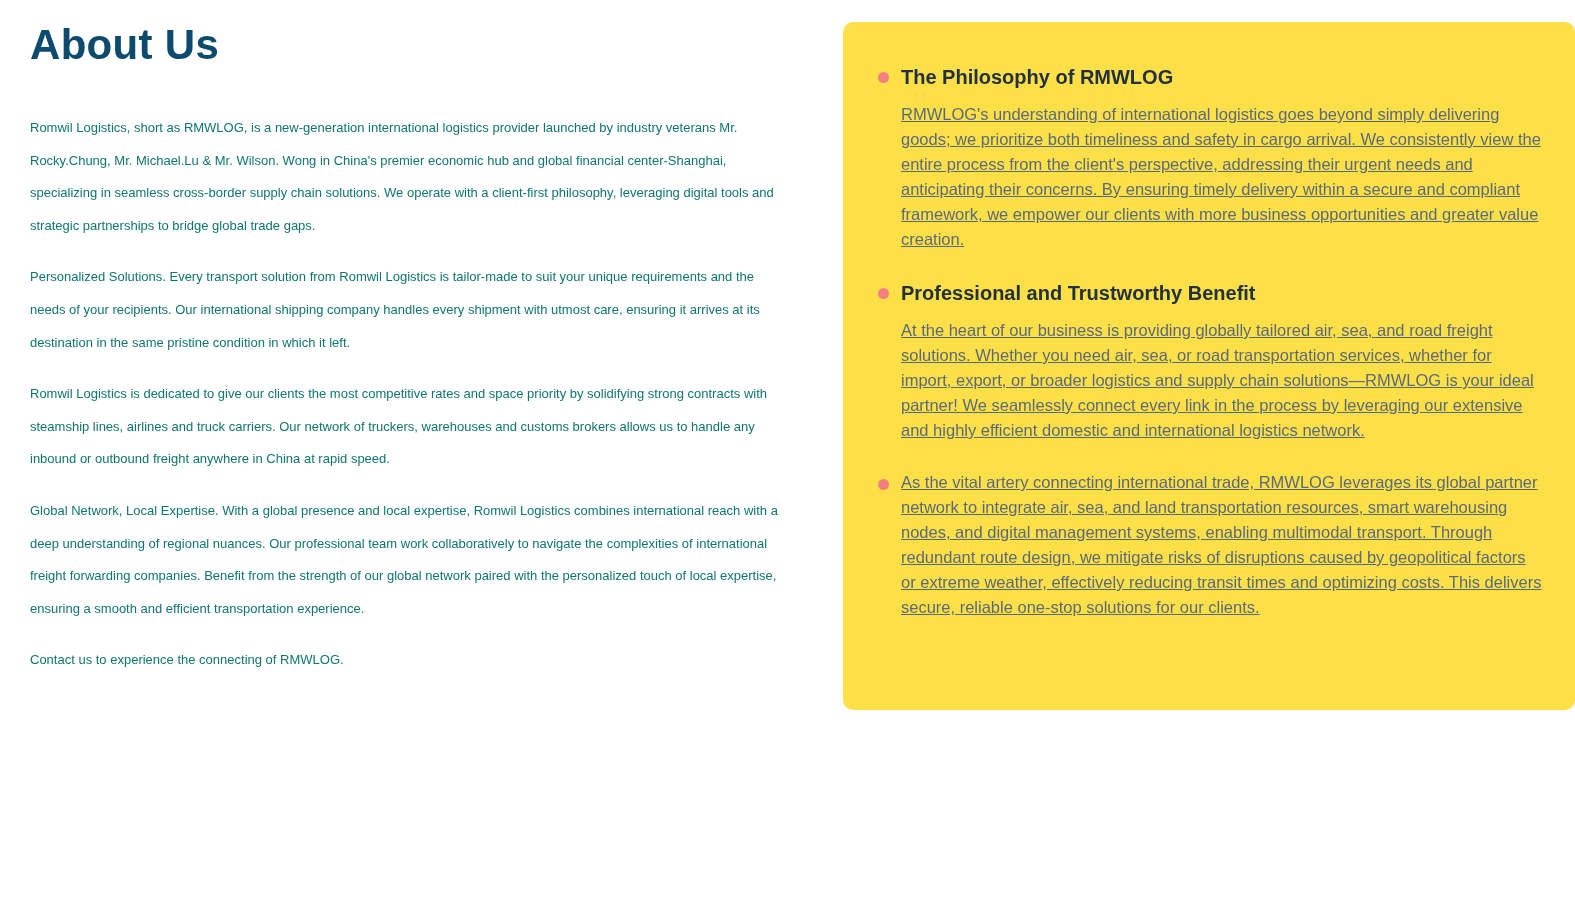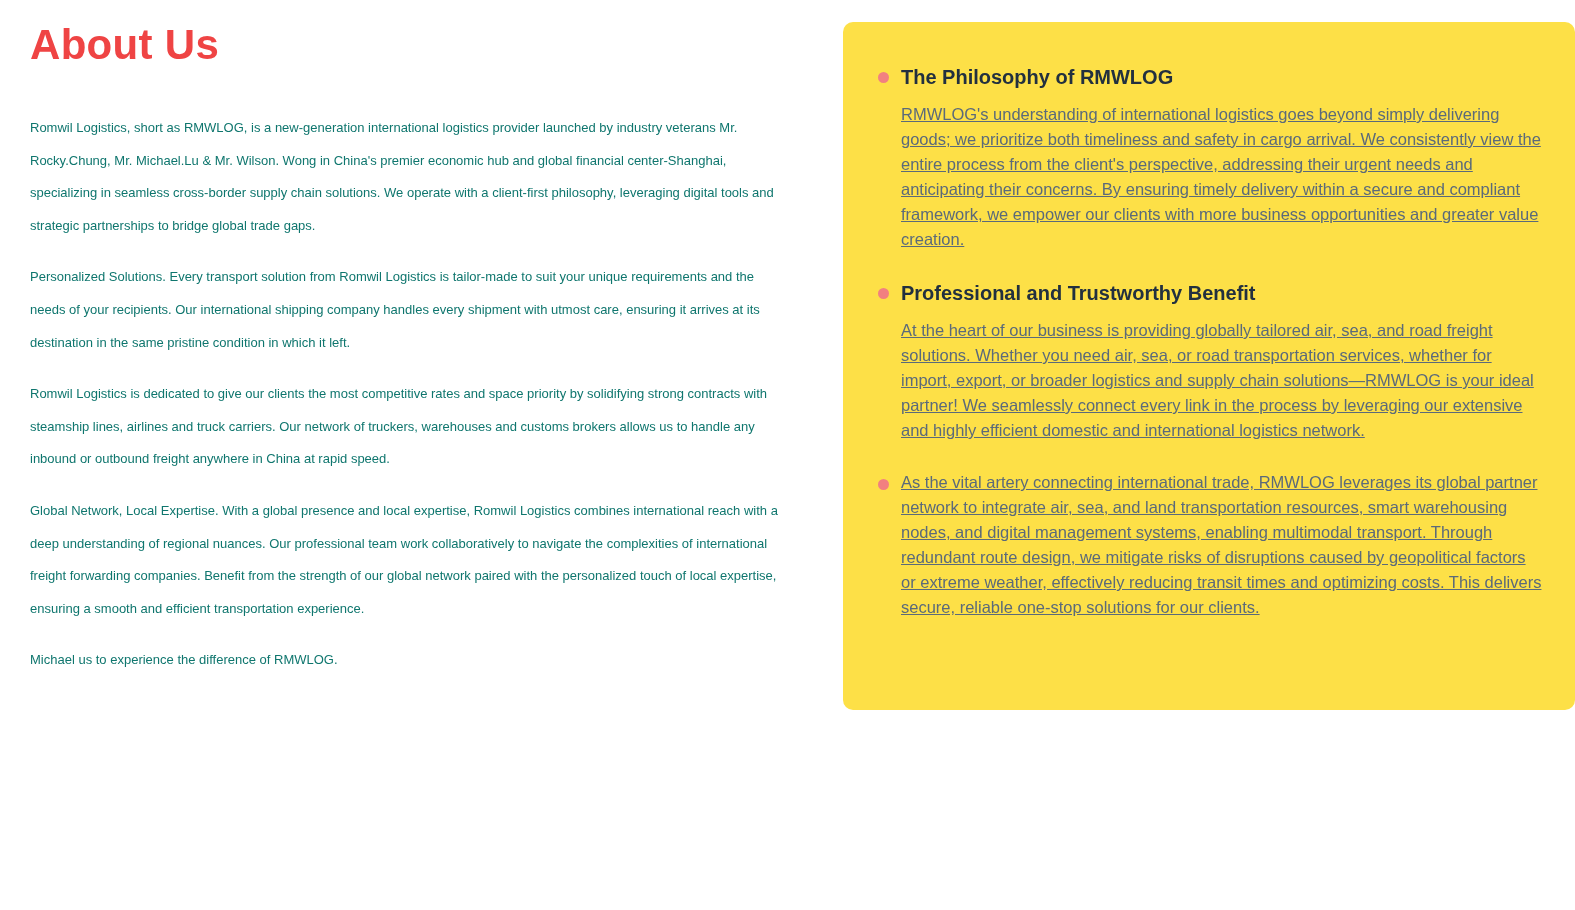--- a/index.html
+++ b/index.html
@@ -22,21 +22,21 @@
     left: 30px;
     top: 20px;
     width: 748px;
   }
   .article h1 {
     margin: 0 0 42px 0;
     font-size: 42px;
     line-height: 50px;
     font-weight: bold;
     letter-spacing: 0.3px;
-    color: #ef4444;
+    color: #0c4a6e;
   }
   .article p {
     margin: 0 0 19px 0;
     font-size: 13px;
     line-height: 32.6px;
     color: #0f766e;
   }
   .article p:last-child { margin-bottom: 0; }
 
   
@@ -83,21 +83,21 @@
 <body>
 
 <main class="page">
 
   <section class="article">
     <h1>About Us</h1>
     <p>Romwil Logistics, short as RMWLOG, is a new-generation international logistics provider launched by industry veterans Mr. Rocky.Chung, Mr. Michael.Lu &amp; Mr. Wilson. Wong in China's premier economic hub and global financial center-Shanghai, specializing in seamless cross-border supply chain solutions. We operate with a client-first philosophy, leveraging digital tools and strategic partnerships to bridge global trade gaps.</p>
     <p>Personalized Solutions. Every transport solution from Romwil Logistics is tailor-made to suit your unique requirements and the needs of your recipients. Our international shipping company handles every shipment with utmost care, ensuring it arrives at its destination in the same pristine condition in which it left.</p>
     <p>Romwil Logistics is dedicated to give our clients the most competitive rates and space priority by solidifying strong contracts with steamship lines, airlines and truck carriers. Our network of truckers, warehouses and customs brokers allows us to handle any inbound or outbound freight anywhere in China at rapid speed.</p>
     <p>Global Network, Local Expertise. With a global presence and local expertise, Romwil Logistics combines international reach with a deep understanding of regional nuances. Our professional team work collaboratively to navigate the complexities of international freight forwarding companies. Benefit from the strength of our global network paired with the personalized touch of local expertise, ensuring a smooth and efficient transportation experience.</p>
-    <p>Michael us to experience the difference of RMWLOG.</p>
+    <p>Contact us to experience the connecting of RMWLOG.</p>
   </section>
 
   <aside class="panel">
 
     <div class="highlight">
       <span class="dot"></span>
       <div class="highlight-content">
         <h2>The Philosophy of RMWLOG</h2>
         <p>RMWLOG's understanding of international logistics goes beyond simply delivering goods; we prioritize both timeliness and safety in cargo arrival. We consistently view the entire process from the client's perspective, addressing their urgent needs and anticipating their concerns. By ensuring timely delivery within a secure and compliant framework, we empower our clients with more business opportunities and greater value creation.</p>
       </div>

